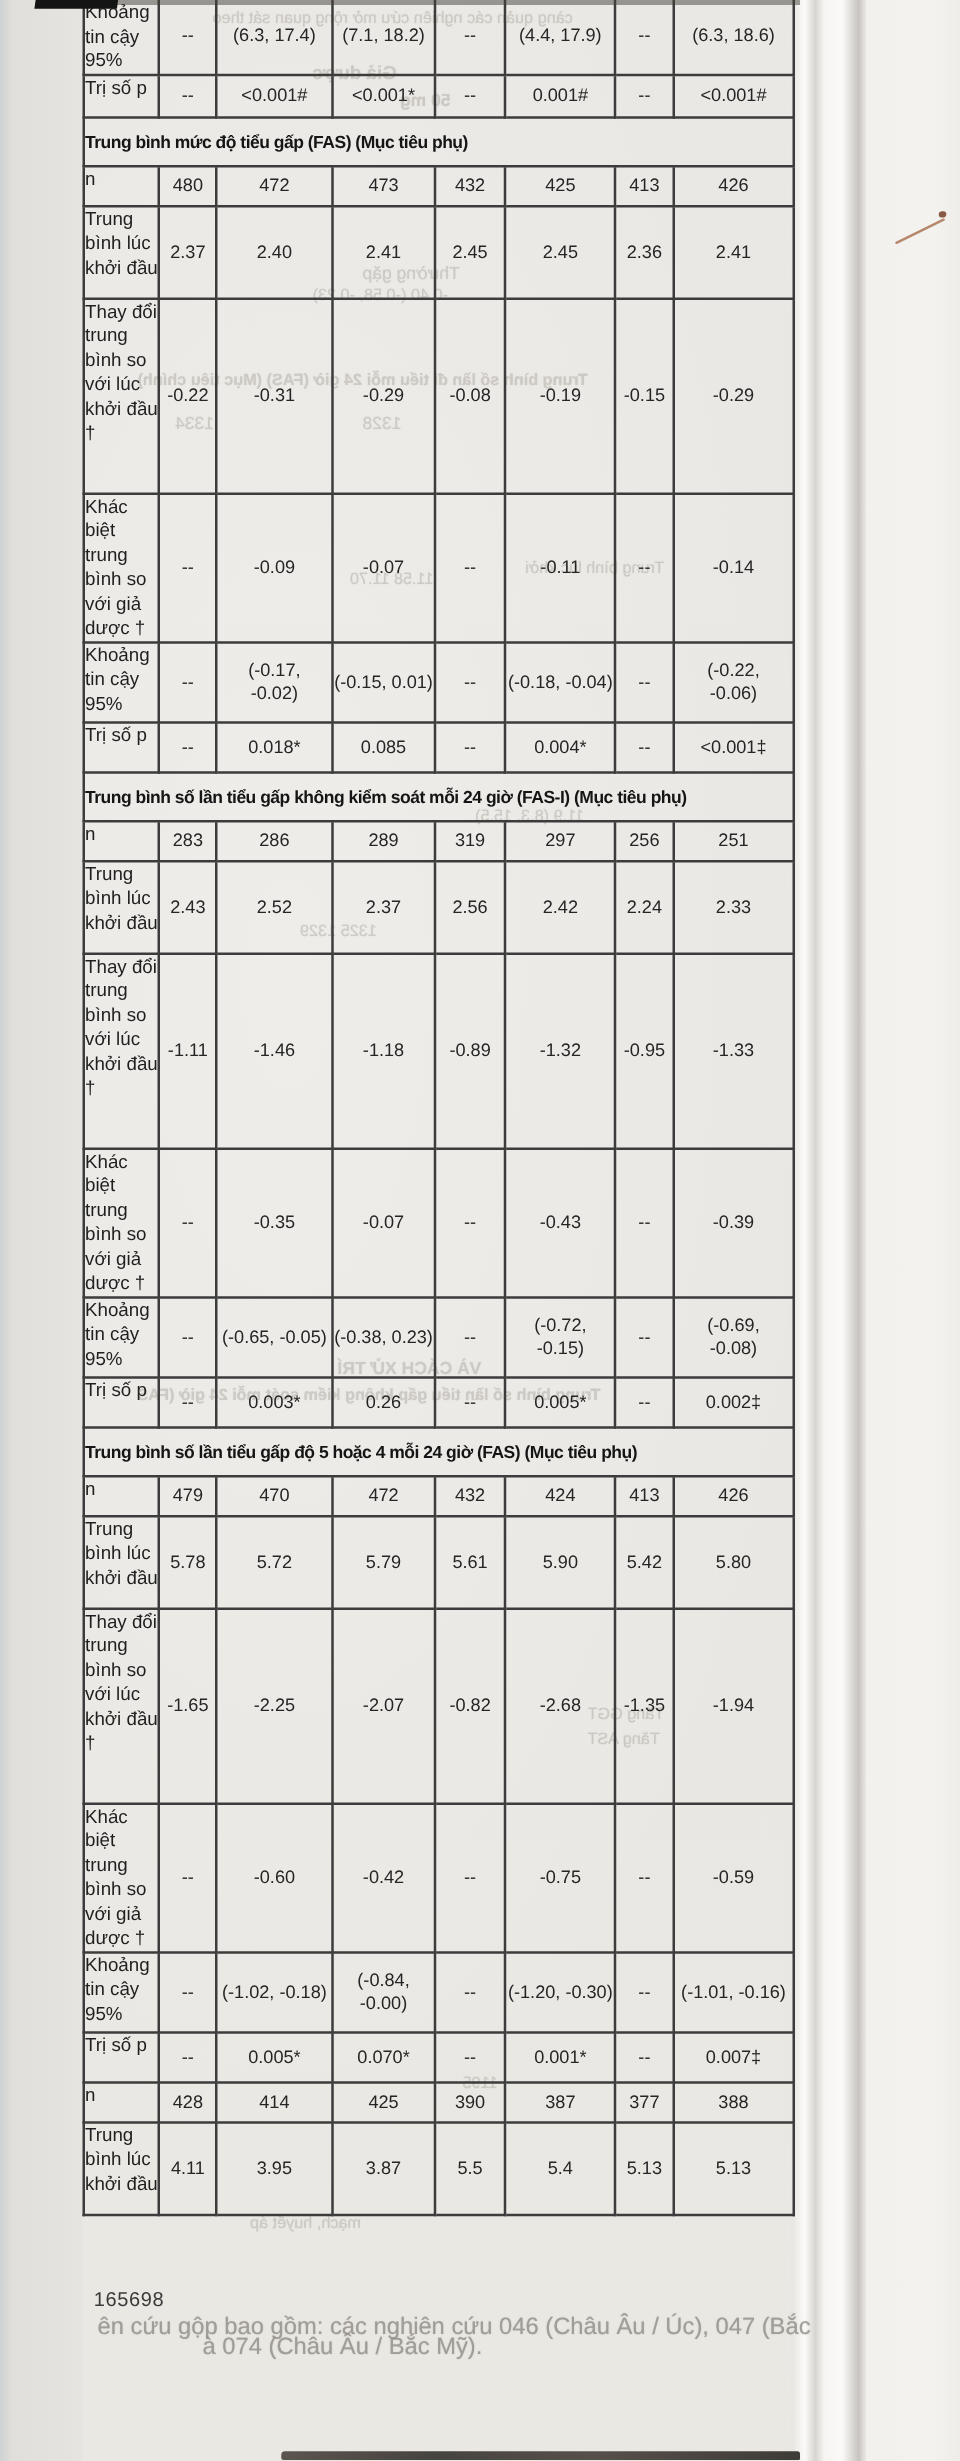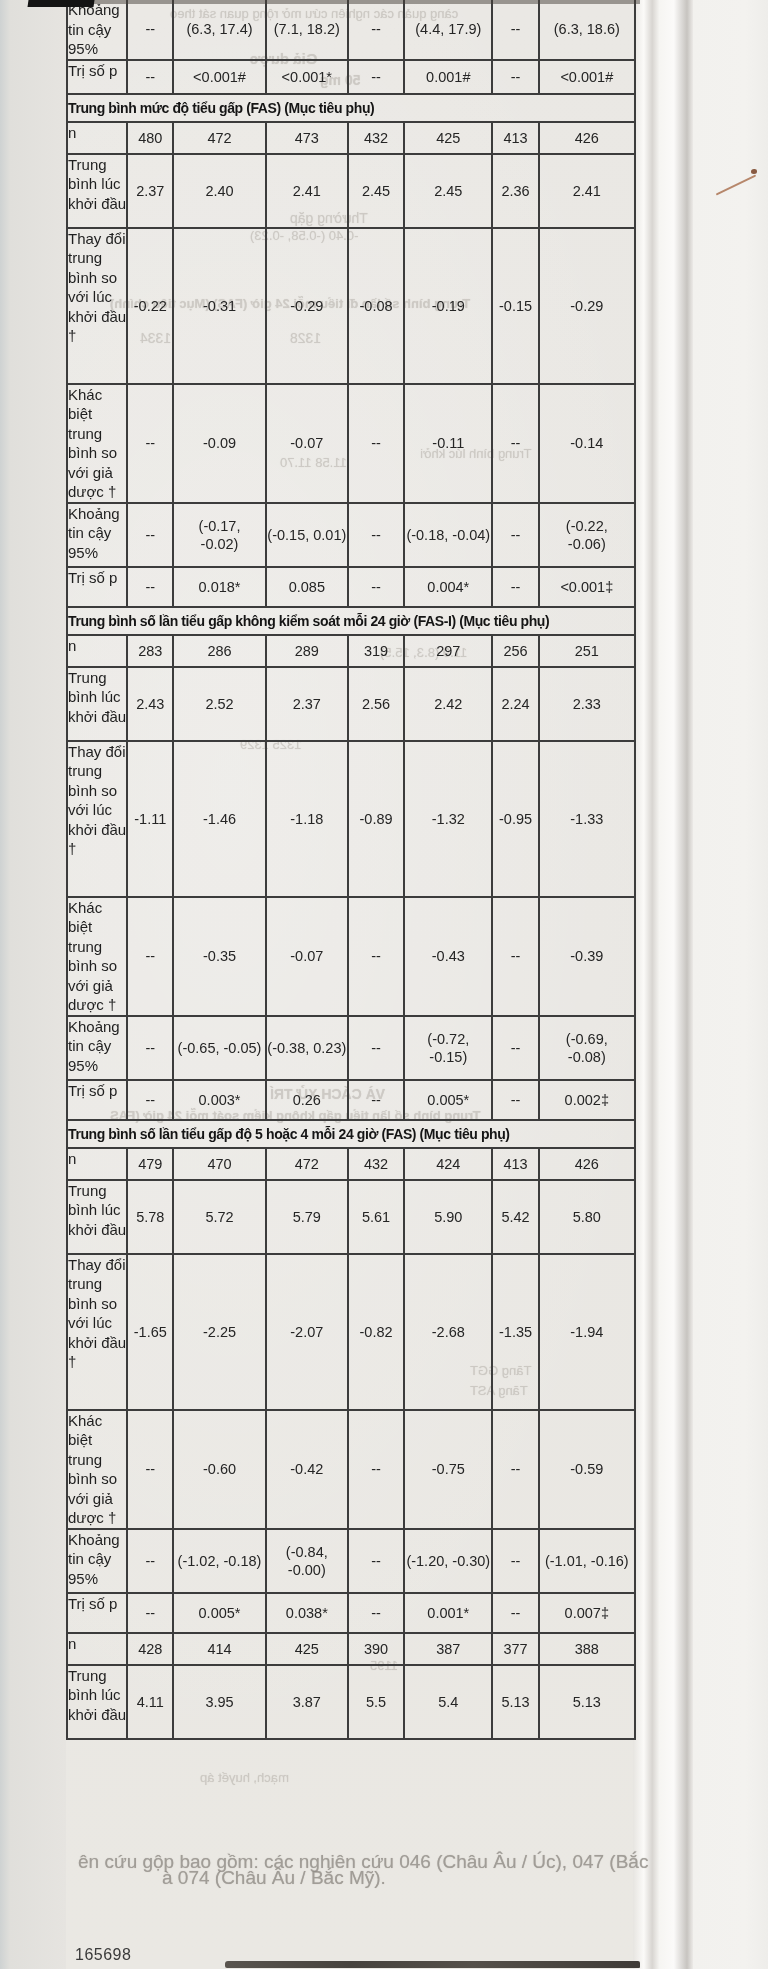--- a/index.html
+++ b/index.html
@@ -24,25 +24,25 @@
   #stain-line{position:absolute;left:714px;top:184px;width:44px;height:2px;background:#9c5a33;opacity:.7;transform:rotate(-26deg);border-radius:2px;}
   #stain-dot{position:absolute;left:751px;top:169px;width:6px;height:5px;background:#6e3417;opacity:.8;border-radius:50% 40% 50% 45%;}
   
   #tbl{position:absolute;left:66px;top:0;border-collapse:collapse;table-layout:fixed;width:570px;}
   #tbl td{border:2px solid #3c3c3c;padding:0;}
   #tbl tr.no-top td{border-top:none;}
   td.label{vertical-align:top;text-align:left;font-size:15px;line-height:19.5px;padding:1px 1px 0 3px;color:#1f1f1f;}
   td.val{vertical-align:middle;text-align:center;font-size:14.5px;line-height:18px;white-space:pre;color:#252525;}
   td.sect{font-weight:bold;font-size:14px;letter-spacing:-0.4px;white-space:nowrap;overflow:hidden;
           vertical-align:middle;padding:2px 0 2px 4px;color:#151515;}
-  tr.h-citop{height:58px} tr.h-ptop{height:34px} tr.h-head{height:28px}
+  tr.h-citop{height:58px} tr.h-ptop{height:34px} tr.h-head{height:39px}
   tr.h-n{height:32px} tr.h-base{height:74px} tr.h-chg{height:156px}
   tr.h-diff{height:96px} tr.h-ci{height:64px} tr.h-p{height:40px}
   
-  #footer-number{position:absolute;left:75px;top:1946px;font-size:16px;color:#3a3a3a;letter-spacing:.5px;}
+  #footer-number{position:absolute;left:75px;top:1832px;font-size:16px;color:#3a3a3a;letter-spacing:.5px;}
   .faint-line{position:absolute;font-size:19px;color:#8f8b85;opacity:.8;text-shadow:0 0 1px #a8a49e;white-space:nowrap;}
   #faint-line-1{left:78px;top:1851px;}
   #faint-line-2{left:162px;top:1867px;}
   .ghost{position:absolute;color:#a8a39c;opacity:.45;transform:scaleX(-1);white-space:nowrap;
          text-shadow:0 0 1px #b5b0a9;pointer-events:none;}
   .ghost.b{font-weight:bold;}
 </style>
 </head>
 <body>
 
@@ -285,21 +285,21 @@
 -0.00)</td>
           <td class="val">--</td>
           <td class="val">(-1.20, -0.30)</td>
           <td class="val">--</td>
           <td class="val">(-1.01, -0.16)</td>
         </tr>
         <tr class="h-p">
           <td class="label">Trị số p</td>
           <td class="val">--</td>
           <td class="val">0.005*</td>
-          <td class="val">0.038*</td>
+          <td class="val">0.070*</td>
           <td class="val">--</td>
           <td class="val">0.001*</td>
           <td class="val">--</td>
           <td class="val">0.007‡</td>
         </tr>
         <tr class="h-n">
           <td class="label">n</td>
           <td class="val">428</td>
           <td class="val">414</td>
           <td class="val">425</td>

